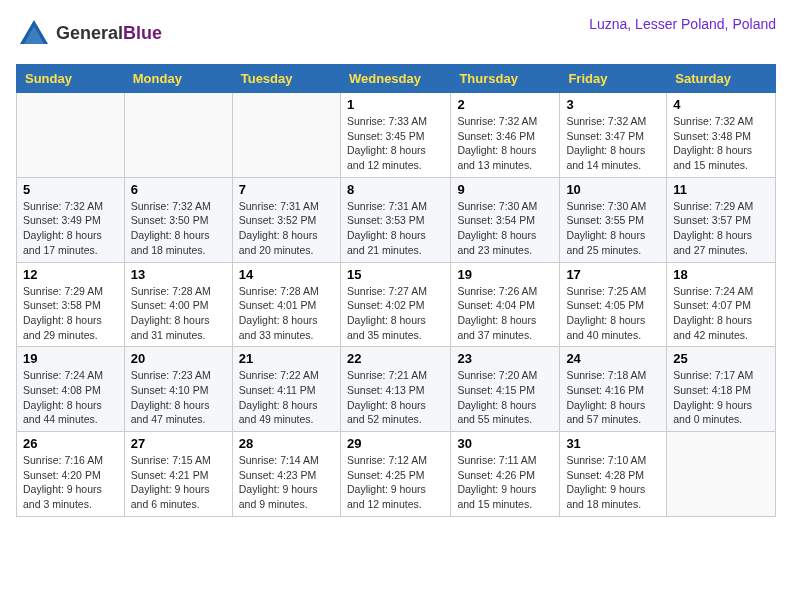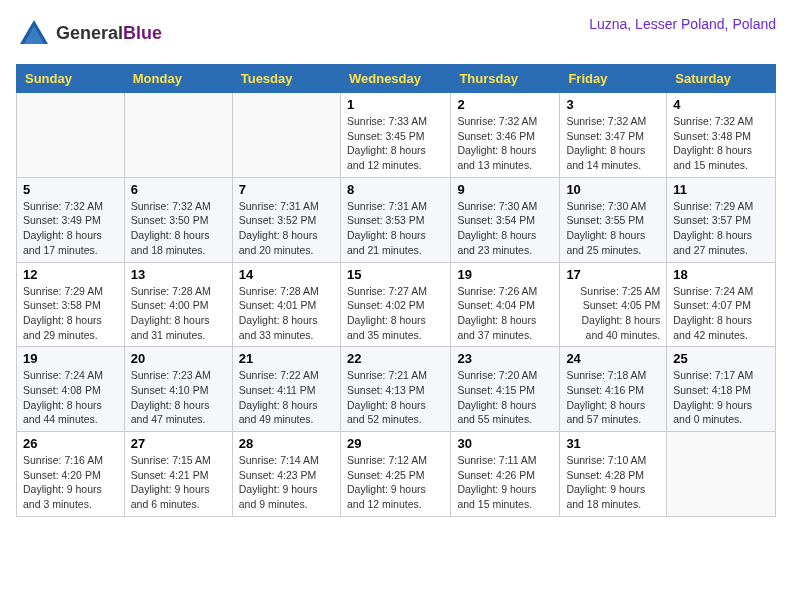--- a/index.html
+++ b/index.html
@@ -237,21 +237,21 @@
         </td>
         <td>
           <div class="day-num">19</div>
           <div class="day-detail" style="white-space: pre-line;">Sunrise: 7:26 AM
 Sunset: 4:04 PM
 Daylight: 8 hours
 and 37 minutes.</div>
         </td>
         <td>
           <div class="day-num">17</div>
-          <div class="day-detail" style="white-space: pre-line; text-align: right;">Sunrise: 7:25 AM
+          <div class="day-detail" style="white-space: pre-line;">Sunrise: 7:25 AM
 Sunset: 4:05 PM
 Daylight: 8 hours
 and 40 minutes.</div>
         </td>
         <td>
           <div class="day-num">18</div>
           <div class="day-detail" style="white-space: pre-line;">Sunrise: 7:24 AM
 Sunset: 4:07 PM
 Daylight: 8 hours
 and 42 minutes.</div>

